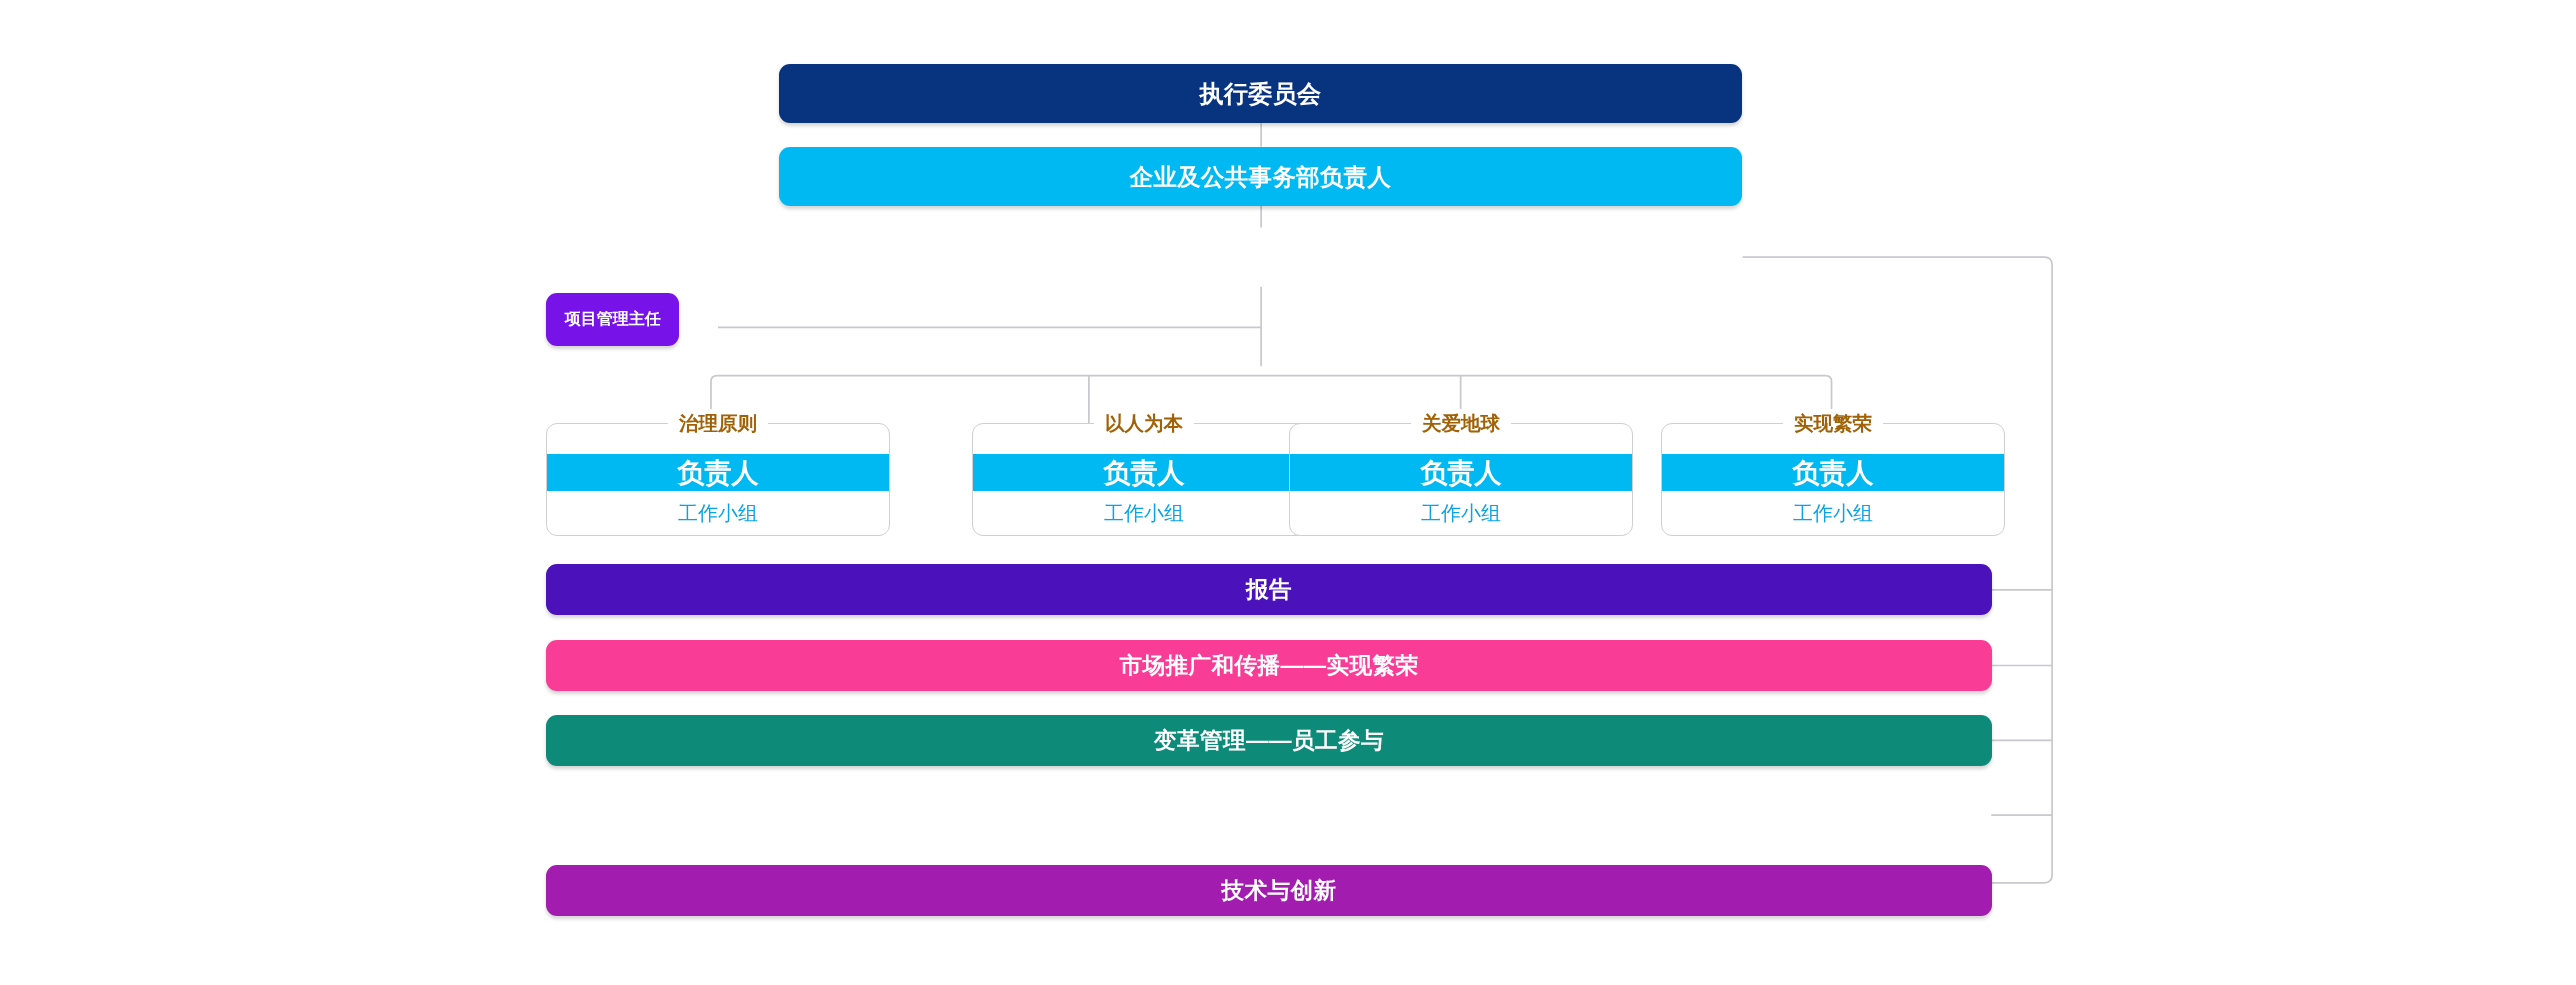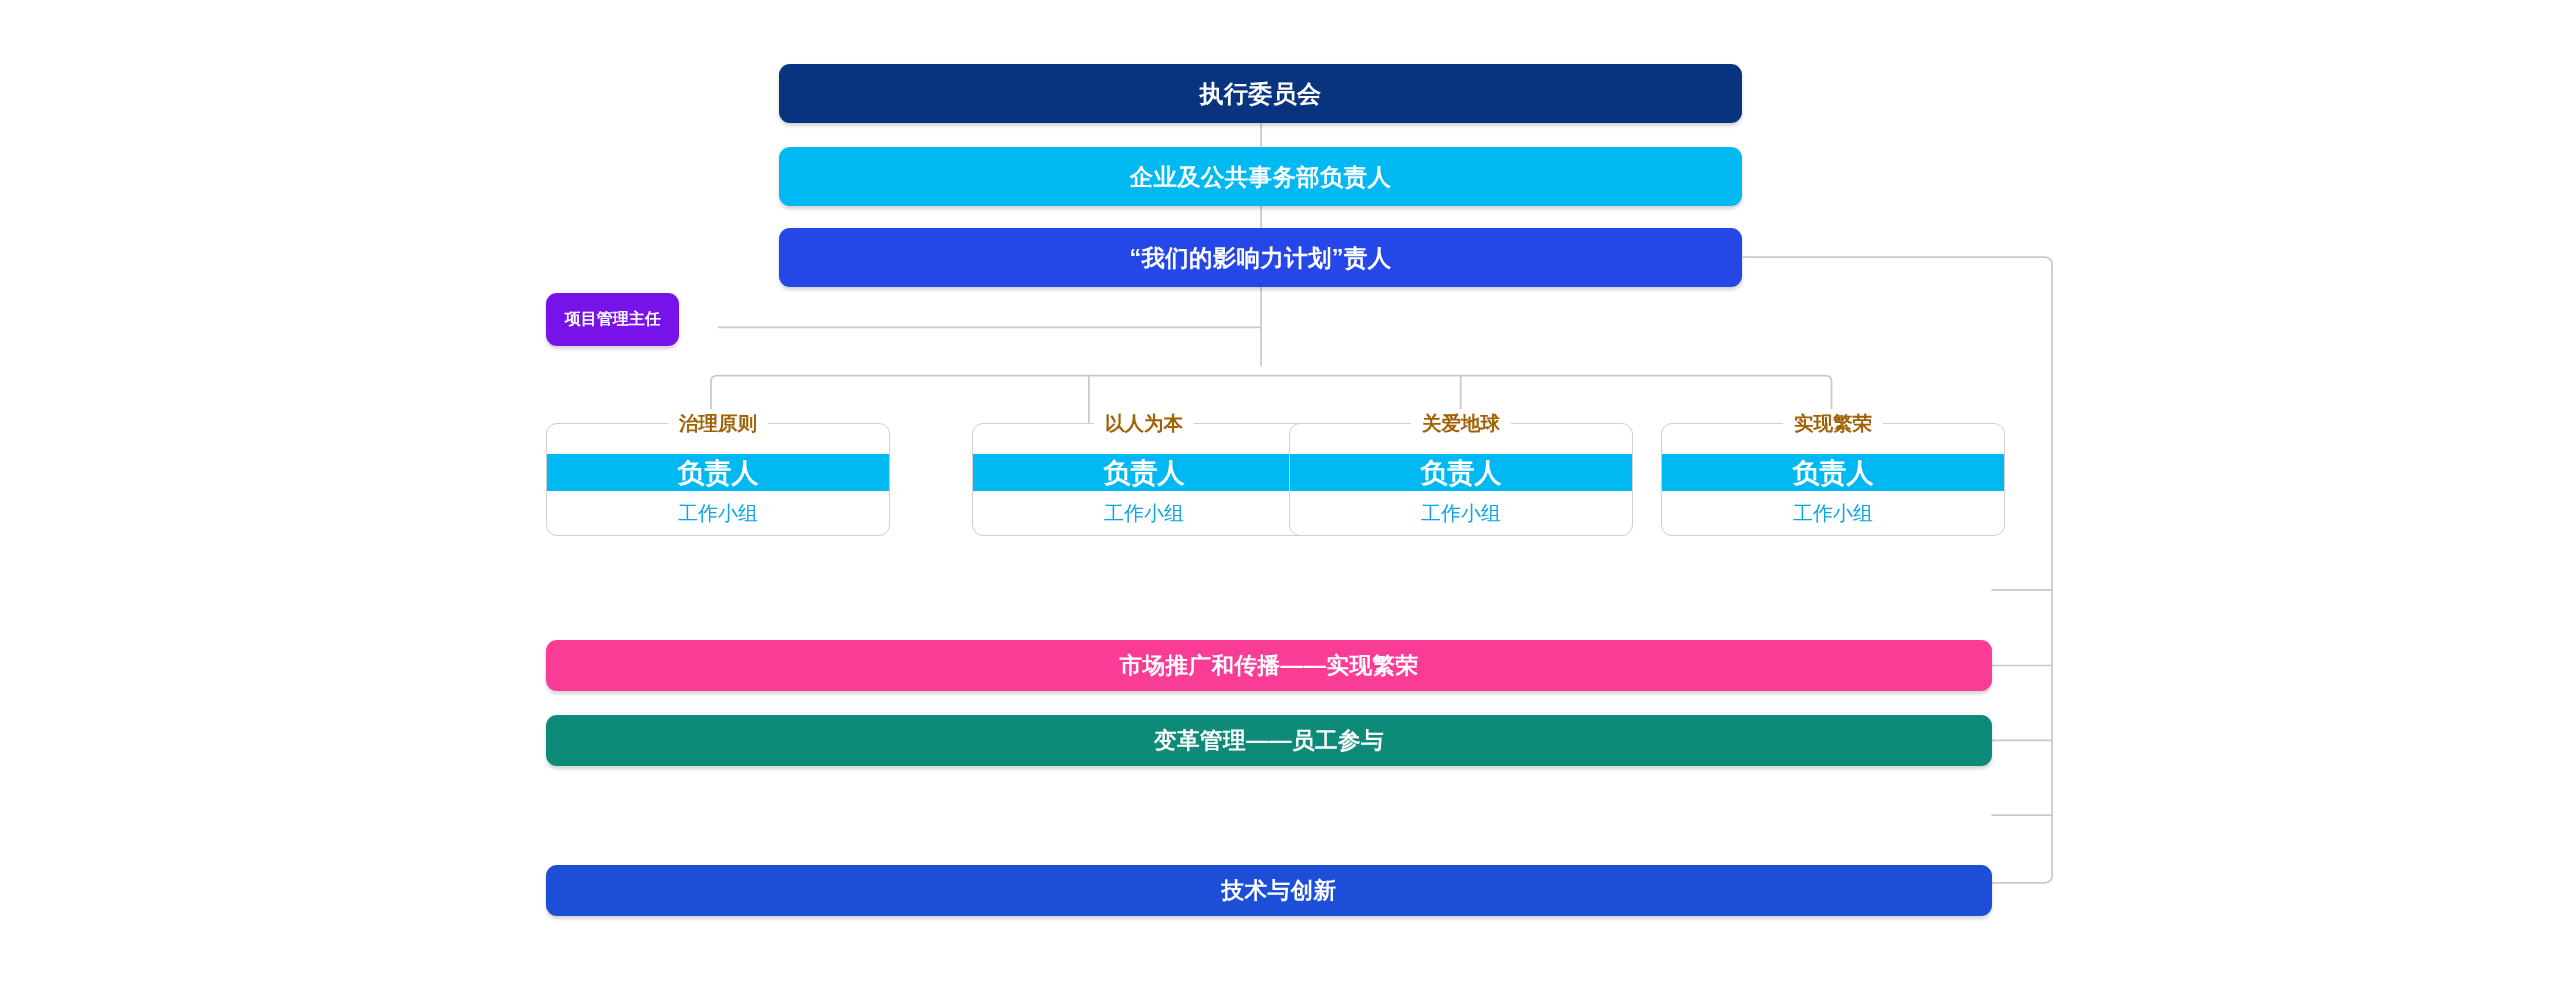--- a/index.html
+++ b/index.html
@@ -128,21 +128,21 @@
   .bottom-bar {
     left: 546px;
     width: 1446px;
     height: 51px;
     font-size: 22.6px;
   }
   #bar-report  { top: 564px;  background: #4b11bb; }
   #bar-market  { top: 640px;  background: #f93c96; }
   #bar-change  { top: 715px;  background: #0d8a78; }
   #bar-procure { top: 790px; background: #00bfaf; }
-  #bar-tech    { top: 865px; background: #1d4ed8; padding-left: 20px; }
+  #bar-tech    { top: 865px; background: #a21caf; padding-left: 20px; }
 </style>
 </head>
 <body>
 
 <div id="stage">
 
   <svg id="connectors" viewBox="0 0 3305 1264" width="2576" height="985">
     <g fill="none" stroke="#c8c8cd" stroke-width="2.2">
 
       <path d="M1618,158 L1618,188"></path>
@@ -168,23 +168,20 @@
   </svg>
 
   <div class="bar top-bar" id="bar-exec">
     <span>执行委员会</span>
   </div>
 
   <div class="bar top-bar" id="bar-corp">
     <span>企业及公共事务部负责人</span>
   </div>
 
-  <div class="bar top-bar" id="bar-program">
-    <span>“我们的影响力计划”责人</span>
-  </div>
 
   <div id="chip-pmd">
     <span>项目管理主任</span>
   </div>
 
   <div class="pillar" id="pillar-0">
     <div class="pillar-title">治理原则</div>
     <div class="pillar-owner">负责人</div>
     <div class="pillar-wg">工作小组</div>
   </div>
@@ -200,20 +197,23 @@
     <div class="pillar-owner">负责人</div>
     <div class="pillar-wg">工作小组</div>
   </div>
 
   <div class="pillar" id="pillar-3">
     <div class="pillar-title">实现繁荣</div>
     <div class="pillar-owner">负责人</div>
     <div class="pillar-wg">工作小组</div>
   </div>
 
+  <div class="bar bottom-bar" id="bar-report">
+    <span>报告</span>
+  </div>
 
   <div class="bar bottom-bar" id="bar-market">
     <span>市场推广和传播——实现繁荣</span>
   </div>
 
   <div class="bar bottom-bar" id="bar-change">
     <span>变革管理——员工参与</span>
   </div>
 
 

